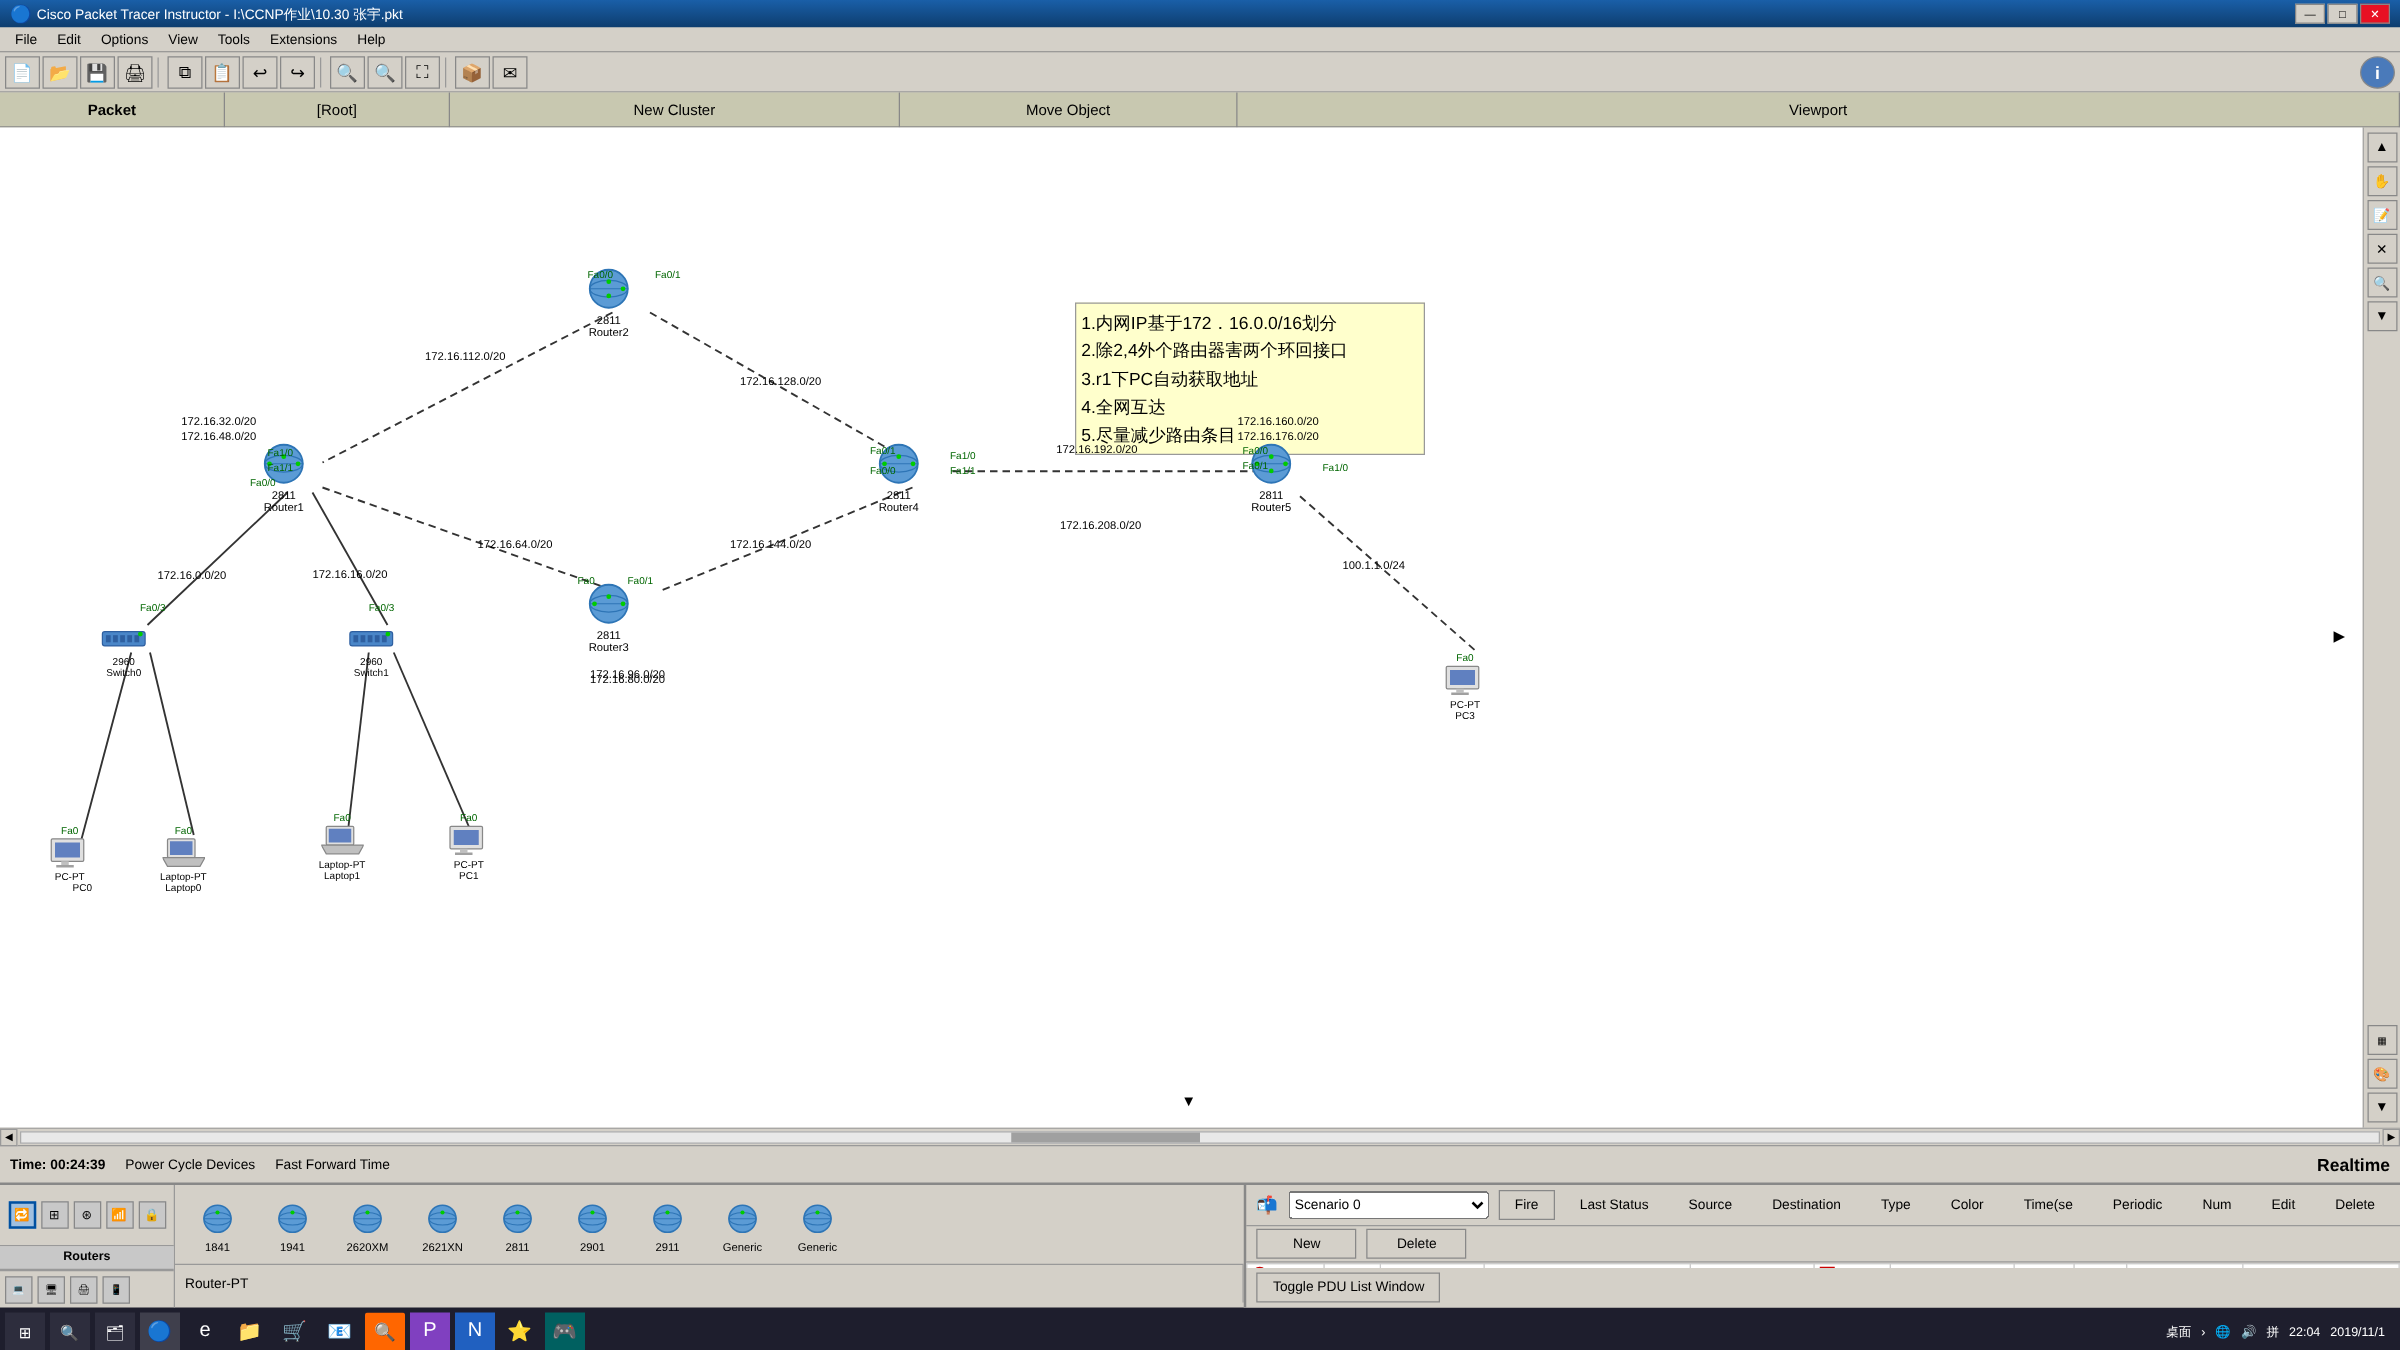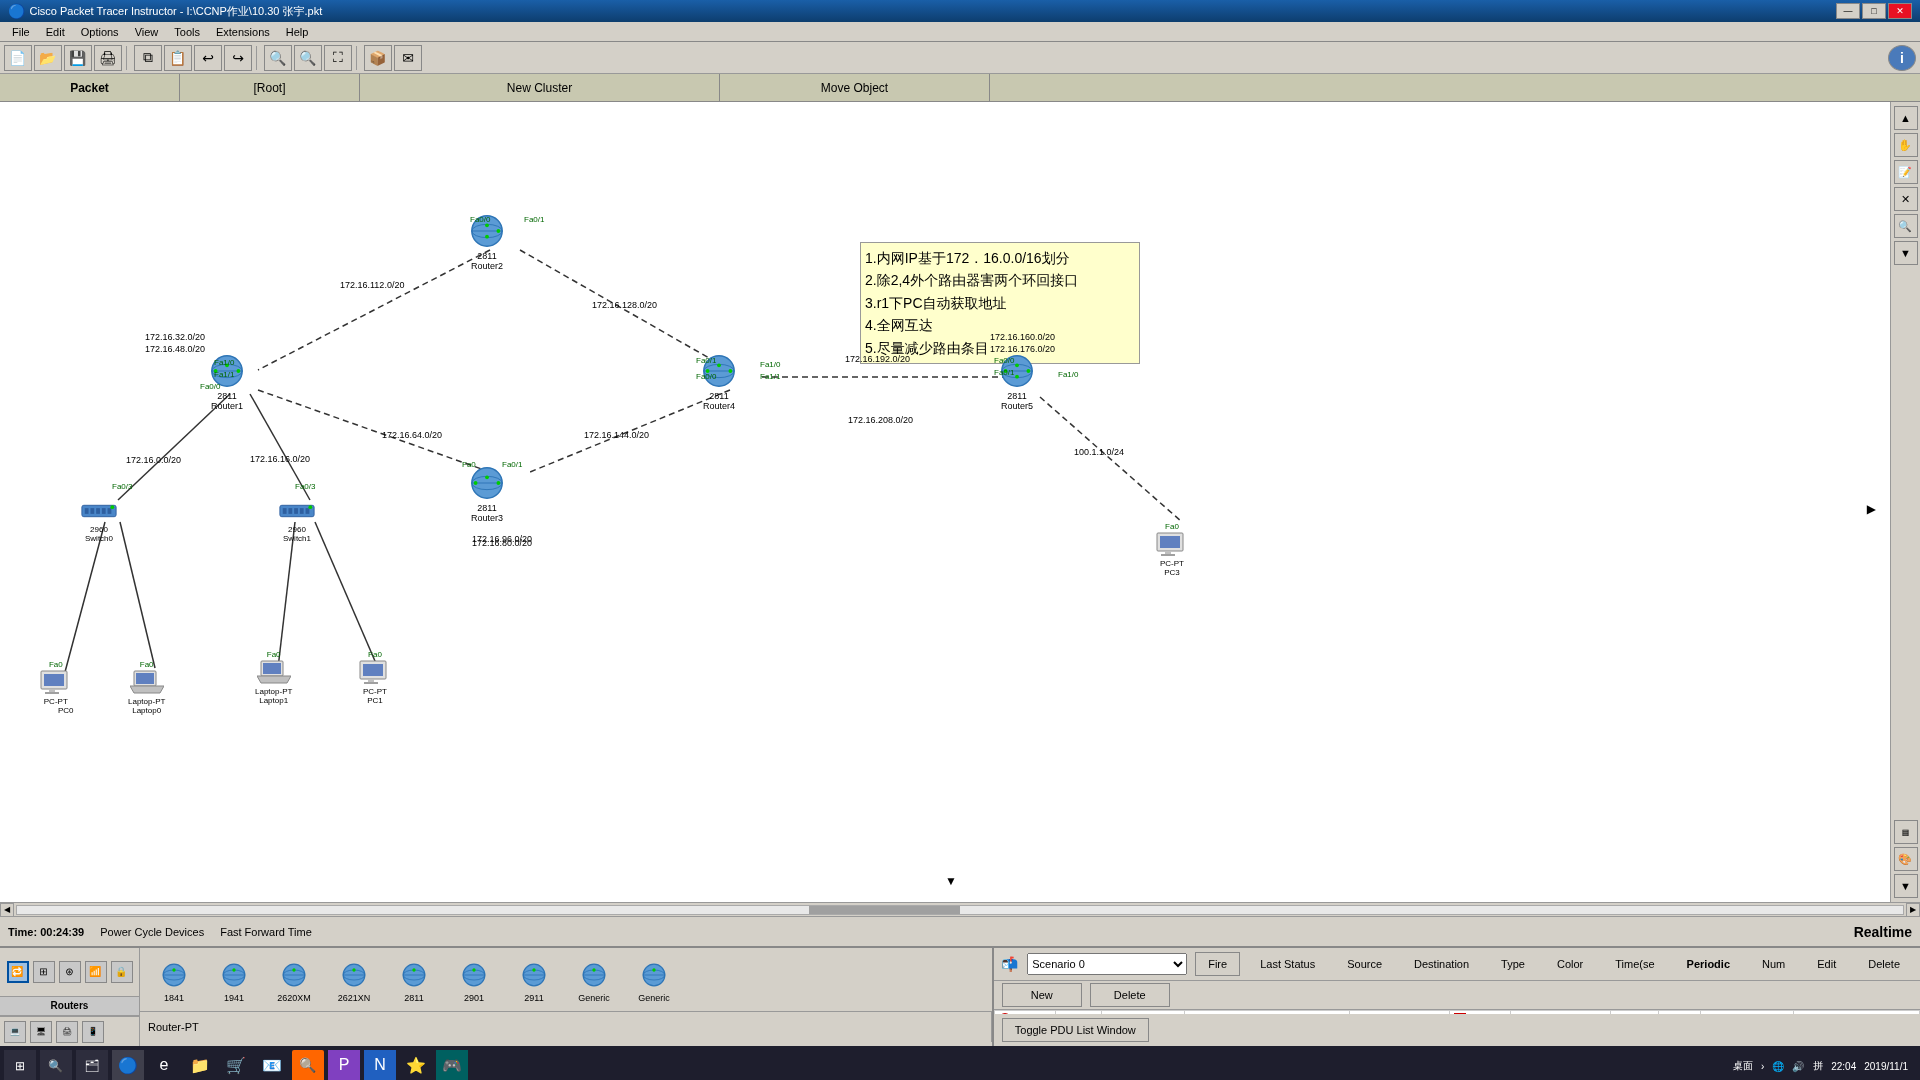--- a/index.html
+++ b/index.html
@@ -429,20 +429,21 @@
   <div class="toolbar-btn">✉</div>
   <div style="flex:1;"></div>
   <div class="toolbar-btn" style="background:#4a7aba;color:white;border-radius:50%;font-weight:bold;">i</div>
 </div>
 
 <div id="navbar">
   <div class="nav-section" id="nav-logical">Packet</div>
   <div class="nav-section" id="nav-root">[Root]</div>
   <div class="nav-section" id="nav-cluster">New Cluster</div>
   <div class="nav-section" id="nav-move">Move Object</div>
+  <div class="nav-section" id="nav-viewport">Viewport</div>
 </div>
 
 <div id="main" style="height:calc(1080px - 22px - 20px - 32px - 28px - 24px - 14px - 100px - 40px);">
 
   <div id="canvas">
 
     <svg id="network-svg">
 
       <line x1="490" y1="148" x2="258" y2="268" stroke="#333" stroke-width="1.5" stroke-dasharray="6,4"></line>
 
@@ -830,21 +831,21 @@
       <select class="scenario-select">
         <option>Scenario 0</option>
       </select>
       <button class="pdu-action-btn">Fire</button>
       <button class="pdu-action-btn" style="background:transparent;border:none;cursor:default;">Last Status</button>
       <button class="pdu-action-btn" style="background:transparent;border:none;cursor:default;">Source</button>
       <button class="pdu-action-btn" style="background:transparent;border:none;cursor:default;">Destination</button>
       <button class="pdu-action-btn" style="background:transparent;border:none;cursor:default;">Type</button>
       <button class="pdu-action-btn" style="background:transparent;border:none;cursor:default;">Color</button>
       <button class="pdu-action-btn" style="background:transparent;border:none;cursor:default;">Time(se</button>
-      <button class="pdu-action-btn" style="background:transparent;border:none;cursor:default;font-weight:bold;">Periodic</button>
+      <button class="pdu-action-btn" style="background:transparent;border:none;cursor:default;">Periodic</button>
       <button class="pdu-action-btn" style="background:transparent;border:none;cursor:default;">Num</button>
       <button class="pdu-action-btn" style="background:transparent;border:none;cursor:default;">Edit</button>
       <button class="pdu-action-btn" style="background:transparent;border:none;cursor:default;">Delete</button>
     </div>
     <div style="display:flex;align-items:center;padding:2px 8px;gap:8px;border-bottom:1px solid #999;">
       <button class="pdu-action-btn" style="width:80px;">New</button>
       <button class="pdu-action-btn" style="width:80px;">Delete</button>
     </div>
     <div id="pdu-table">
       <table>

